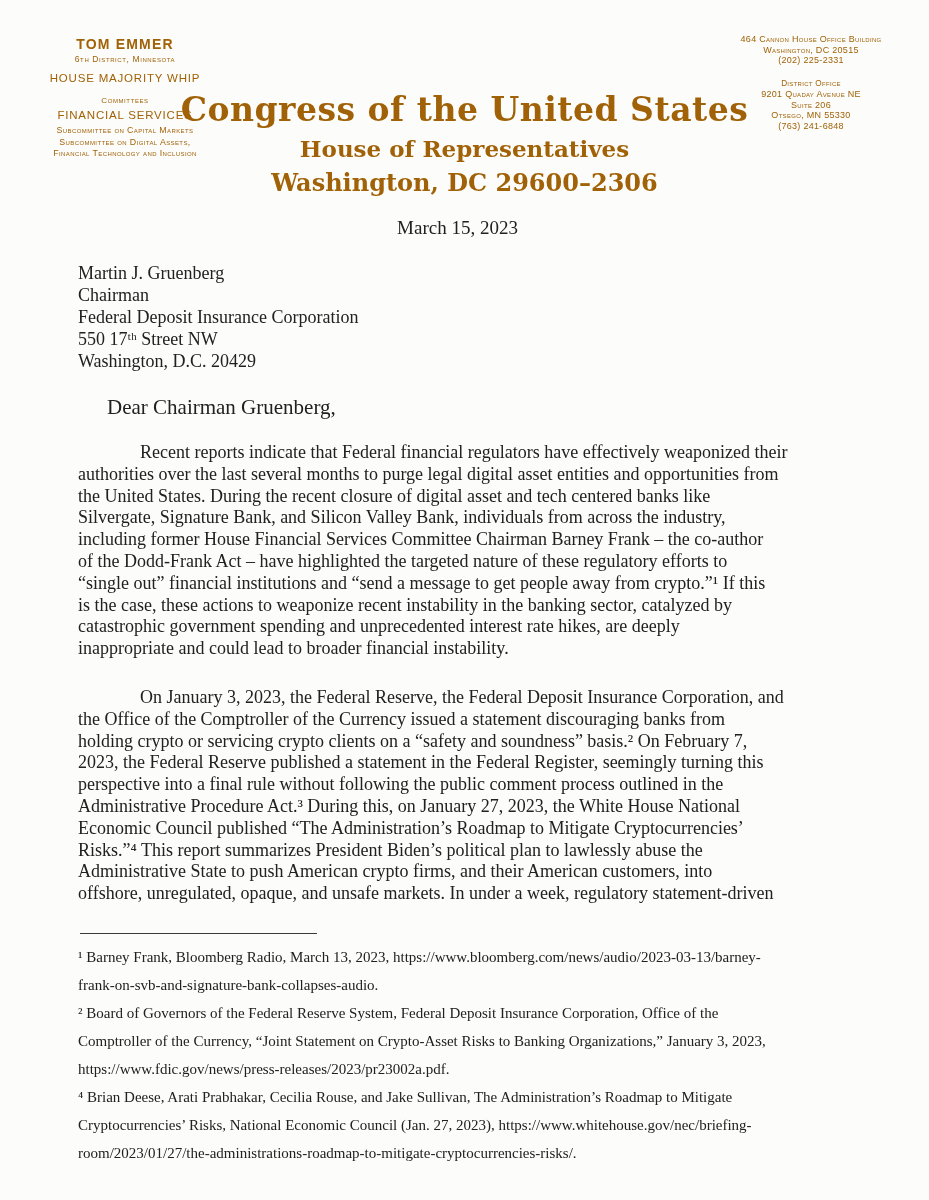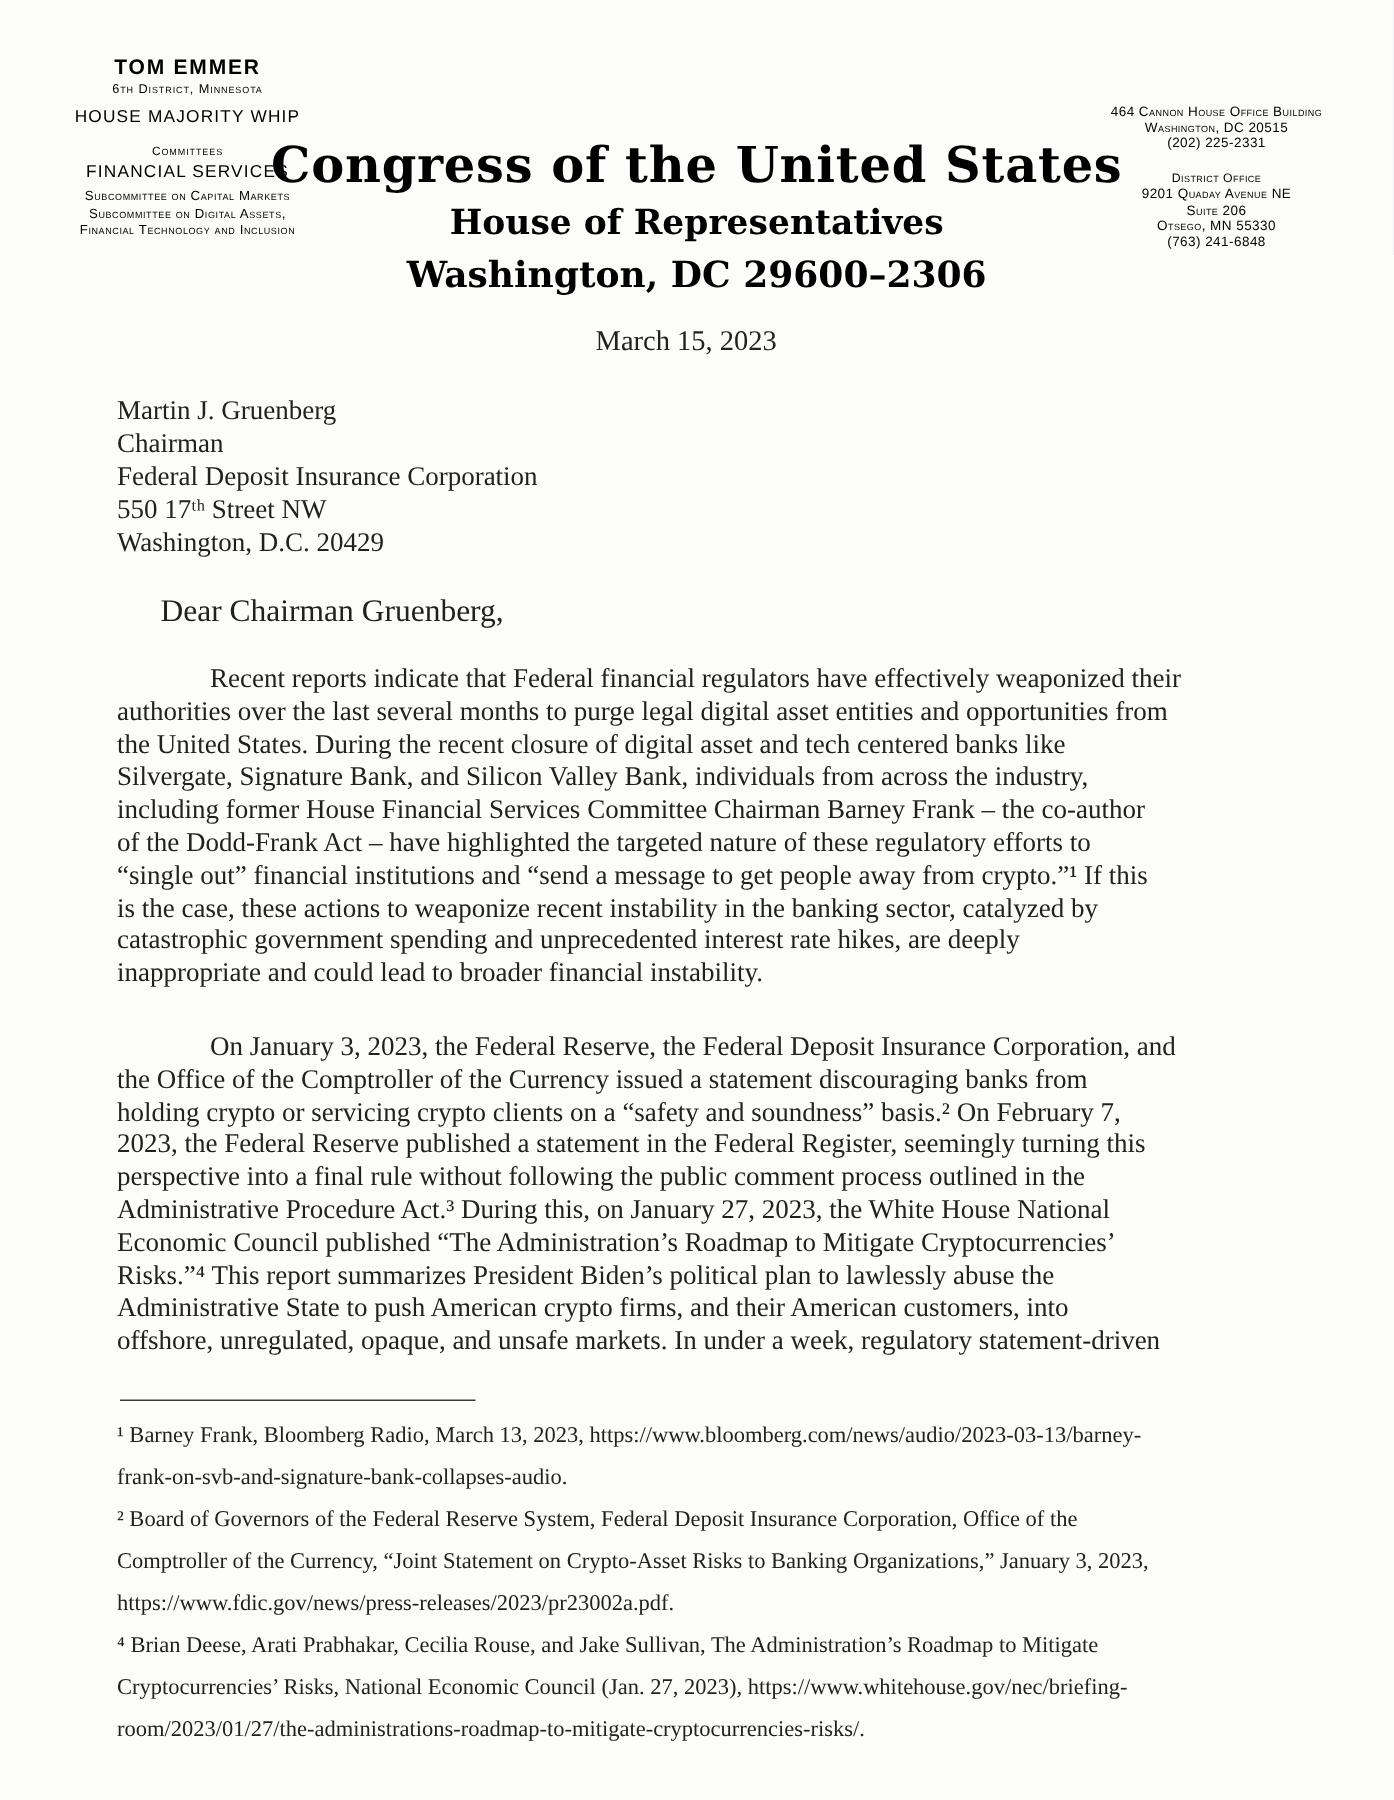--- a/index.html
+++ b/index.html
@@ -7,21 +7,21 @@
     position:relative;
     width:929px;height:1200px;
     margin:0 auto;
     background:#fcfcfa;
     overflow:hidden;
     font-family:"Liberation Serif","DejaVu Serif",serif;
     color:#212121;
   }
   
   .letterhead{position:relative;height:200px;}
-  .lh-blue{color:#000000;}
+  .lh-blue{color:#a16207;}
   .lh-left{
     position:absolute;left:26px;top:36px;width:198px;
     text-align:center;
     font-family:"Liberation Sans","DejaVu Sans",sans-serif;
   }
   .lh-name{font-size:14px;font-weight:bold;letter-spacing:1.2px;margin-bottom:2px;}
   .lh-district{font-size:8.5px;font-variant:small-caps;letter-spacing:.6px;margin-bottom:8px;}
   .lh-whip{font-size:11.5px;letter-spacing:.8px;margin-bottom:12px;}
   .lh-comm-label{font-size:8px;font-variant:small-caps;letter-spacing:.6px;margin-bottom:4px;}
   .lh-committee{font-size:11.5px;letter-spacing:.8px;margin-bottom:4px;}
@@ -30,21 +30,21 @@
     position:absolute;left:170px;right:170px;top:92px;
     text-align:center;font-family:"DejaVu Serif",serif;font-weight:bold;
   }
   .seal-1{font-size:33px;line-height:36px;letter-spacing:.5px;}
   .seal-2{font-size:23px;line-height:30px;margin-top:6px;}
   .seal-3{font-size:24px;line-height:30px;margin-top:4px;}
   .lh-right{
     position:absolute;right:12px;top:34px;width:212px;
     text-align:center;
     font-family:"Liberation Sans","DejaVu Sans",sans-serif;
-    font-size:9px;font-variant:small-caps;letter-spacing:.3px;line-height:10.5px;margin-top:35px;
+    font-size:9px;font-variant:small-caps;letter-spacing:.3px;line-height:10.5px;
   }
   .lh-right .block{white-space:pre-line;}
   .lh-do-heading{margin-top:13px;font-size:8.2px;}
   
   .letter{padding:0 52px 0 78px;}
   .date{margin-top:16px;text-align:center;padding-right:40px;font-size:19px;line-height:24px;}
   .recipient{margin-top:22px;font-size:18px;line-height:22px;white-space:pre-line;}
   .salutation{margin-top:24px;font-size:21px;line-height:22px;margin-left:29px;}
   .para{
     margin:0;white-space:pre;

